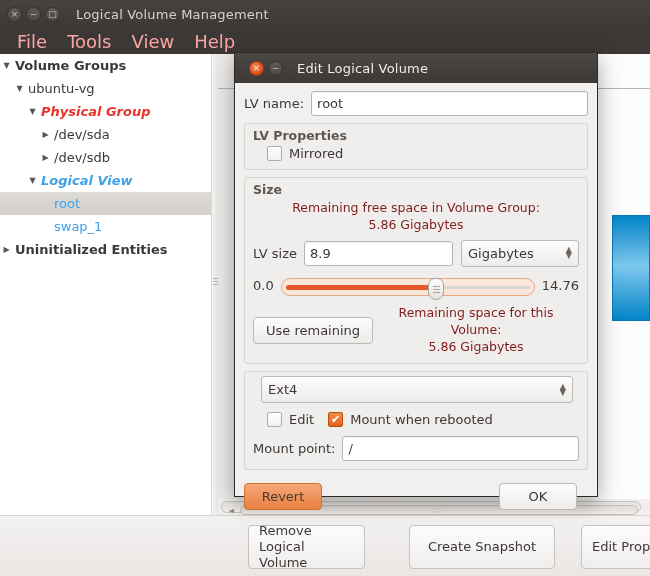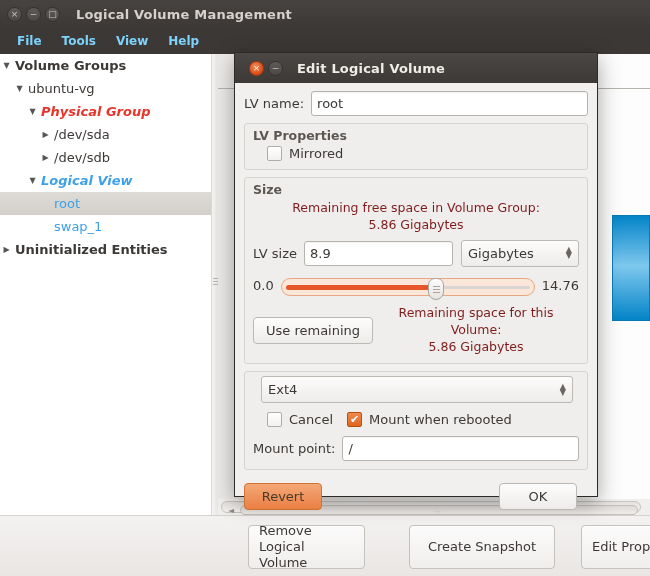--- a/index.html
+++ b/index.html
@@ -19,31 +19,31 @@
   }
   .wbtns { display: flex; align-items: center; gap: 4px; padding-left: 7px; }
   .wbtn {
     width: 15px; height: 15px; border-radius: 50%;
     background: linear-gradient(to bottom,#5e5a57,#4c4845);
     border: 1px solid #353130;
     display: flex; align-items: center; justify-content: center;
     color: #c9c4c0; font-size: 9px; line-height: 1;
   }
   .wtitle {
-    color: #d6d1cd; font-size: 13px; font-weight: bold;
+    color: #d6d1cd; font-size: 13px; font-weight: normal;
     margin-left: 16px; letter-spacing: .2px;
   }
 
   
   .menubar {
     position: absolute; left: 0; top: 28px; width: 650px; height: 26px;
     background: #3c3836; display: flex; align-items: center; padding-left: 7px;
   }
   .menuitem {
-    color: #7dd3fc; font-size: 12px; padding: 2px 10px; cursor: default; font-weight: bold;
+    color: #fca5a5; font-size: 18px; padding: 2px 10px; cursor: default;
   }
 
   
   .content {
     position: absolute; left: 0; top: 54px; width: 650px; height: 461px;
     background: #ffffff;
   }
   .tree {
     position: absolute; left: 0; top: 0; width: 218px; height: 461px;
     background: #ffffff; overflow: hidden;
@@ -392,21 +392,21 @@
         <div class="combo" style="margin:0 6px 0 8px">
           <span>Ext4</span>
           <span class="spinarrows">
               <span>▲</span>
               <span>▼</span>
             </span>
         </div>
 
         <div class="row" style="padding-left:14px;margin-top:9px">
           <span class="chk"></span>
-          <span class="lbl" style="margin-left:7px">Cancel</span>
+          <span class="lbl" style="margin-left:7px">Edit</span>
           <span class="chk on" style="margin-left:14px">✔</span>
           <span class="lbl" style="margin-left:7px">Mount when rebooted</span>
         </div>
 
         <div class="row" style="margin-top:9px">
           <span class="lbl" style="margin-right:7px">Mount point:</span>
           <span class="textin" style="flex:1">/</span>
         </div>
       </div>
 

